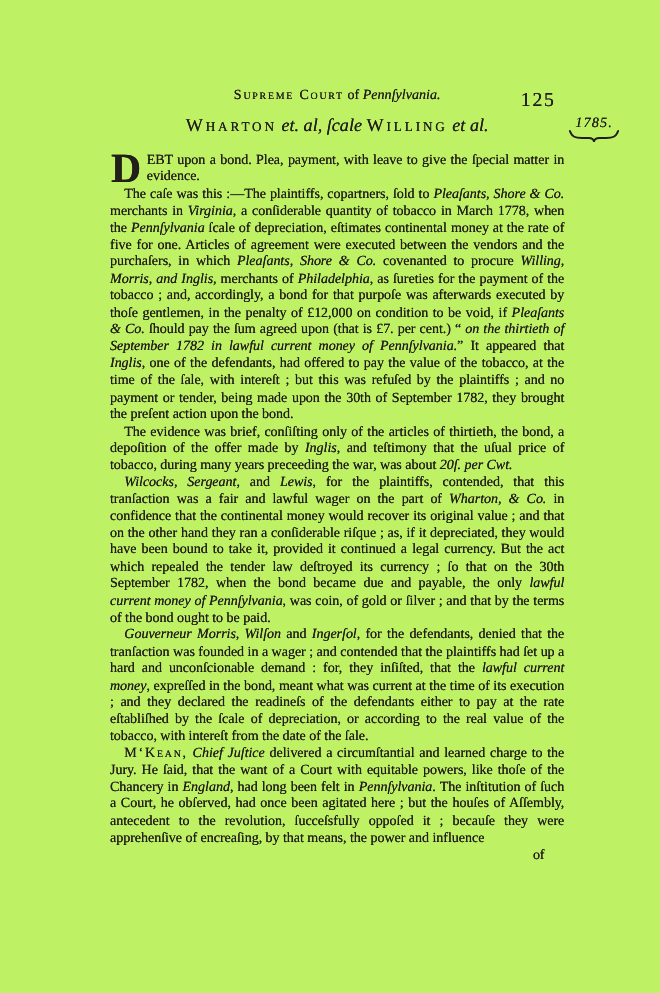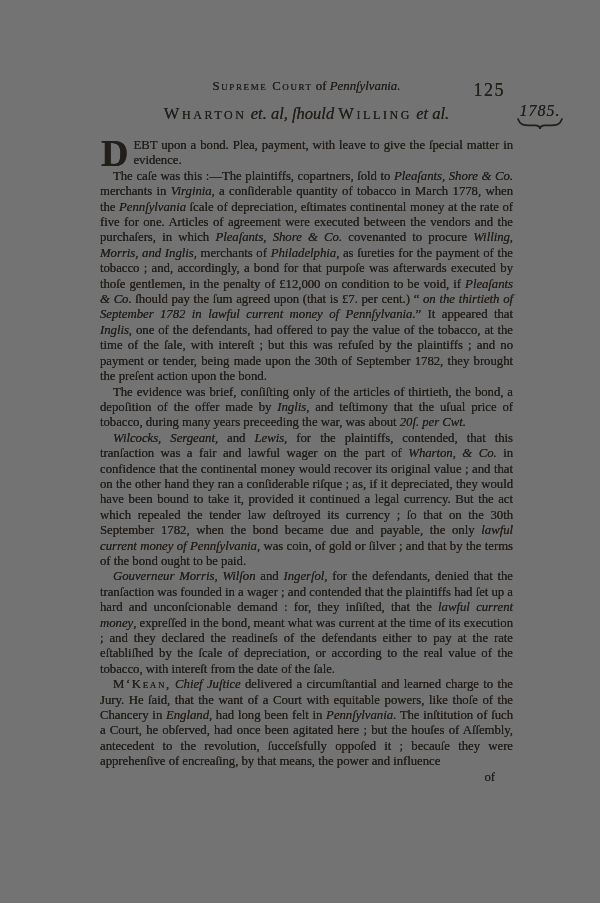--- a/index.html
+++ b/index.html
@@ -21,21 +21,21 @@
     font-size:18px;letter-spacing:1.5px;
   }
   .case-title{
     position:absolute;top:104px;left:100px;width:413px;margin:0;
     font-size:16.5px;font-weight:normal;text-align:center;white-space:nowrap;
   }
   .case-title .sc{letter-spacing:2.6px;}
   .margin-year{
     position:absolute;left:512px;top:102px;width:56px;text-align:center;
   }
-  .margin-year .year{font-style:italic;font-size:16px;letter-spacing:1px;}
+  .margin-year .year{font-style:italic;font-size:13px;letter-spacing:1px;}
   .margin-year svg{display:block;margin:-2px auto 0 auto;}
   .body-text{
     position:absolute;top:138px;left:100px;width:413px;
     font-size:12.8px;line-height:15.4px;
     text-align:justify;letter-spacing:-0.05px;
   }
   .para{margin:0;text-indent:13px;}
   .para.first{text-indent:0;}
   .dropcap{
     float:left;
@@ -43,35 +43,35 @@
     font-weight:bold;
     padding:2px 5px 0 1px;
   }
   .it{font-style:italic;}
   .sc{font-variant:small-caps;letter-spacing:1.6px;}
   .catchword{text-align:right;padding-right:18px;}
 </style>
 </head>
 <body>
 
-<div class="page" style="color: rgb(34, 30, 26); background: #737373;">
+<div class="page" style="color: rgb(34, 30, 26); background: #bef264;">
 
   <div class="running-header">
     <span class="rh-title"><span class="sc">Supreme Court</span><span> of </span><span class="it">Pennſylvania.</span></span>
     <span class="rh-page">125</span>
   </div>
 
   <div class="margin-year">
     <span class="year">1785.</span>
     <svg width="46" height="12" viewBox="0 0 46 12" aria-hidden="true">
       <path d="M1,1 C3,6.6 6,7.4 12,7.4 L18,7.4 C21.6,7.4 22.8,8.4 23,11 C23.2,8.4 24.4,7.4 28,7.4 L34,7.4 C40,7.4 43,6.6 45,1" fill="none" stroke="#221e1a" stroke-width="1.7" stroke-linecap="round"></path>
     </svg>
   </div>
 
-  <h1 class="case-title"><span class="sc">Wharton</span><span class="it"> et. al, ſhould </span><span class="sc">Willing</span><span class="it"> et al.</span></h1>
+  <h1 class="case-title"><span class="sc">Wharton</span><span class="it"> et. al, ſcale </span><span class="sc">Willing</span><span class="it"> et al.</span></h1>
 
   <div class="body-text">
 
     <p class="para first"><span class="dropcap">D</span><span><span>EBT upon a bond. Plea, payment, with leave to give the ſpecial matter in evidence.</span></span></p>
 
     <p class="para"><span>The caſe was this :—The plaintiffs, copartners, ſold to </span><span class="it">Pleaſants, Shore &amp; Co.</span><span> merchants in </span><span class="it">Virginia</span><span>, a conſiderable quantity of tobacco in March 1778, when the </span><span class="it">Pennſylvania</span><span> ſcale of depreciation, eſtimates continental money at the rate of five for one. Articles of agreement were executed between the vendors and the purchaſers, in which </span><span class="it">Pleaſants, Shore &amp; Co.</span><span> covenanted to procure </span><span class="it">Willing, Morris, and Inglis,</span><span> merchants of </span><span class="it">Philadelphia</span><span>, as ſureties for the payment of the tobacco ; and, accordingly, a bond for that purpoſe was afterwards executed by thoſe gentlemen, in the penalty of £12,000 on condition to be void, if </span><span class="it">Pleaſants &amp; Co.</span><span> ſhould pay the ſum agreed upon (that is £7. per cent.) “ </span><span class="it">on the thirtieth of September 1782 in lawful current money of Pennſylvania.</span><span>” It appeared that </span><span class="it">Inglis</span><span>, one of the defendants, had offered to pay the value of the tobacco, at the time of the ſale, with intereſt ; but this was refuſed by the plaintiffs ; and no payment or tender, being made upon the 30th of September 1782, they brought the preſent action upon the bond.</span></p>
 
     <p class="para"><span>The evidence was brief, conſiſting only of the articles of thirtieth, the bond, a depoſition of the offer made by </span><span class="it">Inglis</span><span>, and teſtimony that the uſual price of tobacco, during many years preceeding the war, was about </span><span class="it">20ſ. per Cwt.</span></p>
 
     <p class="para"><span class="it">Wilcocks, Sergeant,</span><span> and </span><span class="it">Lewis</span><span>, for the plaintiffs, contended, that this tranſaction was a fair and lawful wager on the part of </span><span class="it">Wharton, &amp; Co.</span><span> in confidence that the continental money would recover its original value ; and that on the other hand they ran a conſiderable riſque ; as, if it depreciated, they would have been bound to take it, provided it continued a legal currency. But the act which repealed the tender law deſtroyed its currency ; ſo that on the 30th September 1782, when the bond became due and payable, the only </span><span class="it">lawful current money of Pennſylvania</span><span>, was coin, of gold or ſilver ; and that by the terms of the bond ought to be paid.</span></p>

